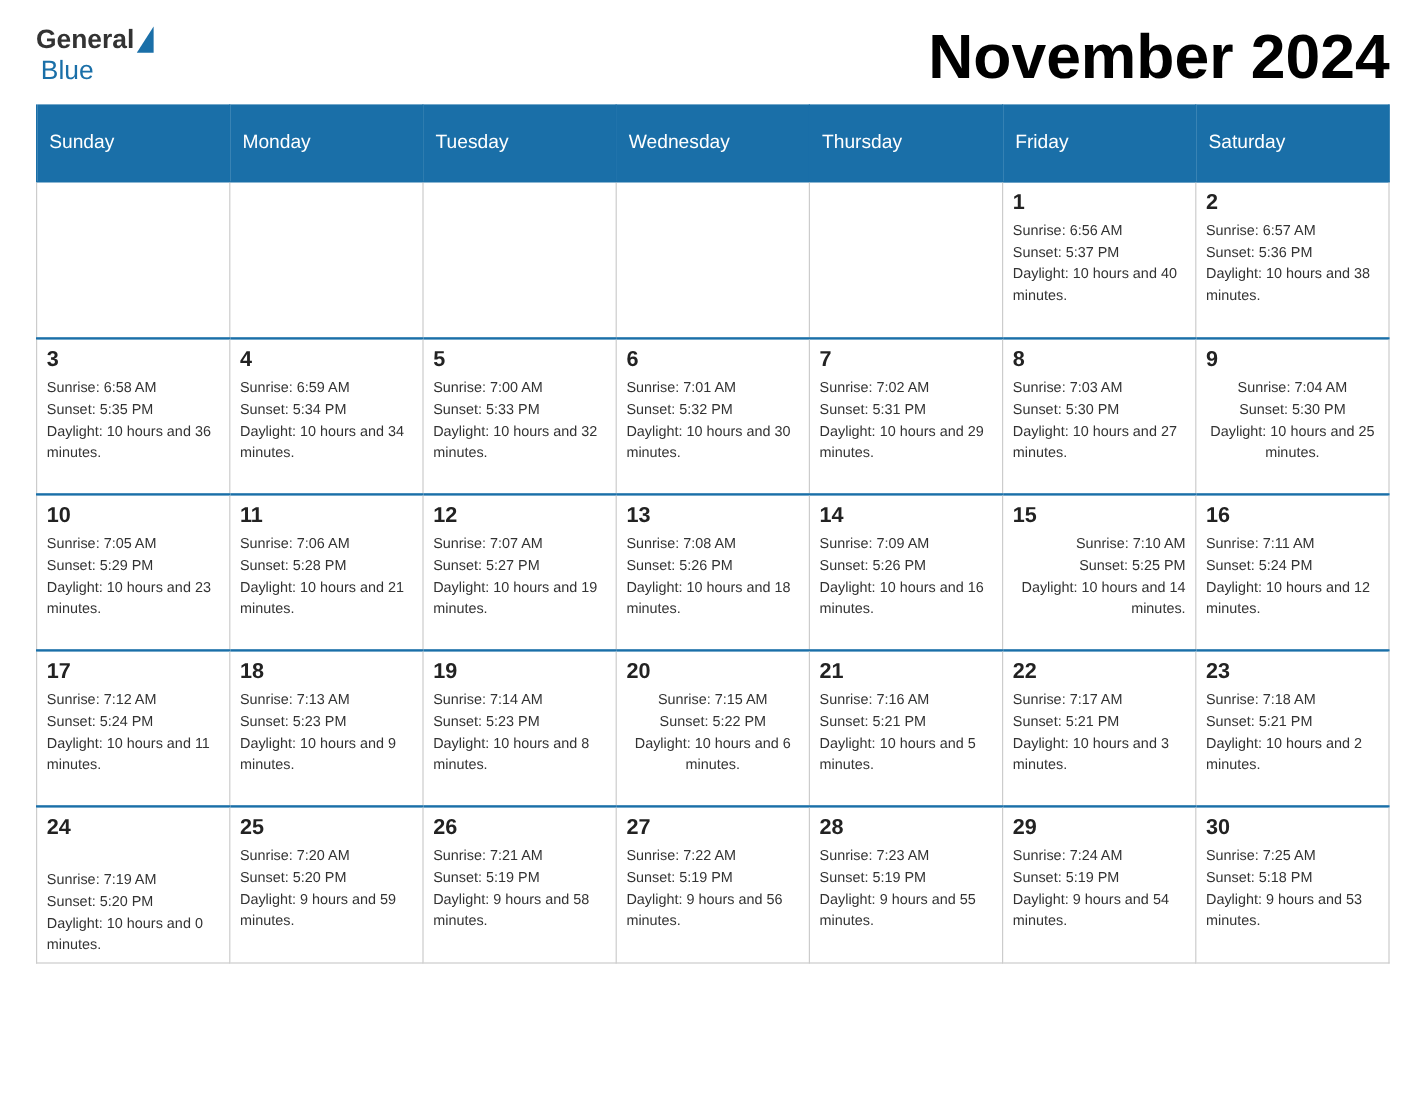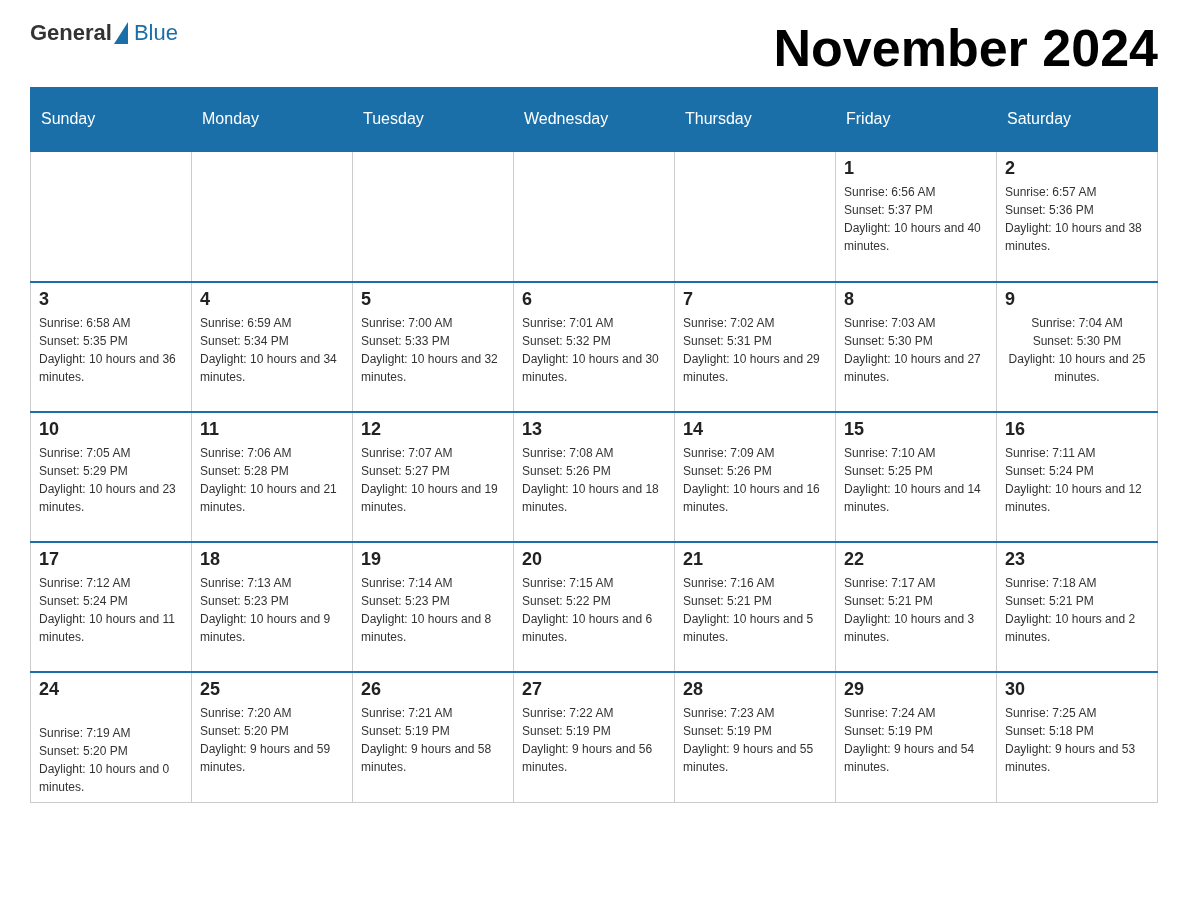--- a/index.html
+++ b/index.html
@@ -11,20 +11,21 @@
       padding: 20px 30px;
     }
     .header-area {
       display: flex;
       justify-content: space-between;
       align-items: flex-start;
       margin-bottom: 10px;
     }
     .logo-area {
       display: flex;
+      flex-direction: column;
       align-items: flex-start;
     }
     .logo-text {
       display: flex;
       align-items: center;
       font-size: 22px;
       font-weight: bold;
       color: #333;
     }
     .logo-general { color: #333; }
@@ -222,21 +223,21 @@
 Daylight: 10 hours and 18 minutes.</div>
         </td>
         <td>
           <div class="day-number">14</div>
           <div class="day-info" style="white-space: pre-line;">Sunrise: 7:09 AM
 Sunset: 5:26 PM
 Daylight: 10 hours and 16 minutes.</div>
         </td>
         <td>
           <div class="day-number">15</div>
-          <div class="day-info" style="white-space: pre-line;">Sunrise: 7:10 AM
+          <div class="day-info" style="white-space: pre-line; text-align: right;">Sunrise: 7:10 AM
 Sunset: 5:25 PM
 Daylight: 10 hours and 14 minutes.</div>
         </td>
         <td>
           <div class="day-number">16</div>
           <div class="day-info" style="white-space: pre-line;">Sunrise: 7:11 AM
 Sunset: 5:24 PM
 Daylight: 10 hours and 12 minutes.</div>
         </td>
       </tr>
@@ -254,21 +255,21 @@
 Daylight: 10 hours and 9 minutes.</div>
         </td>
         <td>
           <div class="day-number">19</div>
           <div class="day-info" style="white-space: pre-line;">Sunrise: 7:14 AM
 Sunset: 5:23 PM
 Daylight: 10 hours and 8 minutes.</div>
         </td>
         <td>
           <div class="day-number">20</div>
-          <div class="day-info" style="white-space: pre-line;">Sunrise: 7:15 AM
+          <div class="day-info" style="white-space: pre-line; text-align: center;">Sunrise: 7:15 AM
 Sunset: 5:22 PM
 Daylight: 10 hours and 6 minutes.</div>
         </td>
         <td>
           <div class="day-number">21</div>
           <div class="day-info" style="white-space: pre-line;">Sunrise: 7:16 AM
 Sunset: 5:21 PM
 Daylight: 10 hours and 5 minutes.</div>
         </td>
         <td>

